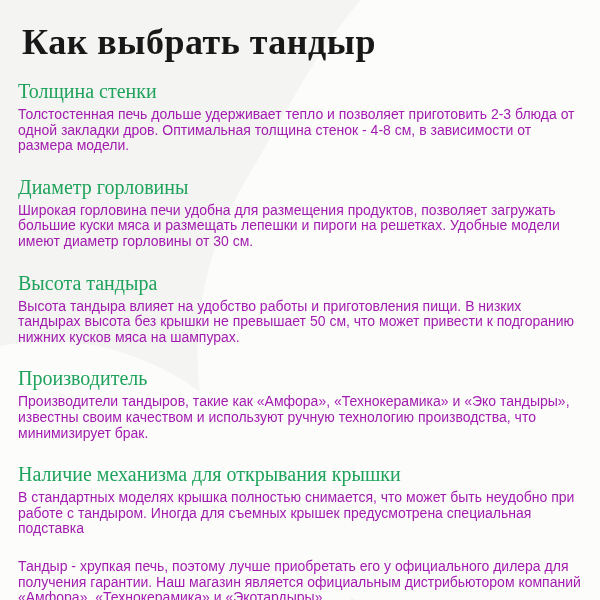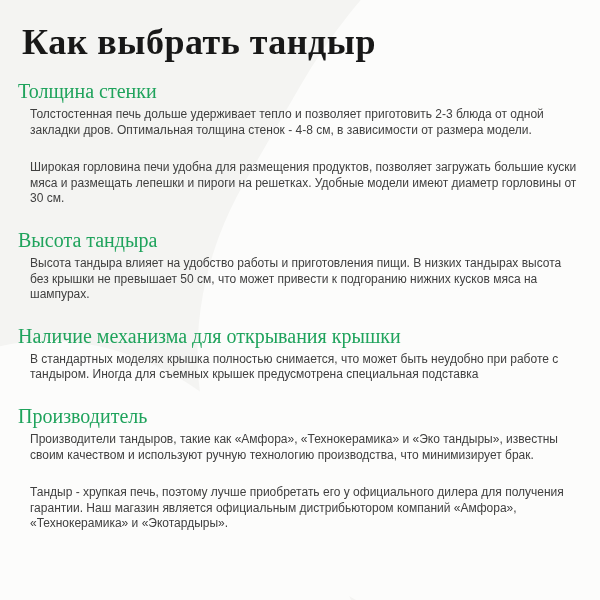--- a/index.html
+++ b/index.html
@@ -91,25 +91,25 @@
   .logo-accents span:last-child  { left: 8px; }
   .section h2 {
     margin: 0 0 5px 0;
     font-family: "Liberation Serif", "DejaVu Serif", serif;
     font-weight: 400;
     font-size: 20px;
     line-height: 22px;
     color: #1fa35c;
   }
   .section p {
-    margin: 0 0 22px 12px;
+    margin: 0 0 22px 0;
     max-width: 568px;
-    font-size: 12px;
+    font-size: 14px;
     line-height: 15.6px;
-    color: #404040;
+    color: #a21caf;
   }
 </style>
 </head>
 <body>
 
 <div class="swoosh swoosh-1"></div>
 <div class="swoosh swoosh-2"></div>
 <div class="swoosh swoosh-3"></div>
 
 <div class="content">
@@ -117,35 +117,36 @@
   <div class="header">
     <h1 class="page-title">Как выбрать тандыр</h1>
   </div>
 
   <div class="section">
     <h2>Толщина стенки</h2>
     <p>Толстостенная печь дольше удерживает тепло и позволяет приготовить 2-3 блюда от одной закладки дров. Оптимальная толщина стенок - 4-8 см, в зависимости от размера модели.</p>
   </div>
 
   <div class="section">
+    <h2>Диаметр горловины</h2>
     <p>Широкая горловина печи удобна для размещения продуктов, позволяет загружать большие куски мяса и размещать лепешки и пироги на решетках. Удобные модели имеют диаметр горловины от 30 см.</p>
   </div>
 
   <div class="section">
     <h2>Высота тандыра</h2>
     <p>Высота тандыра влияет на удобство работы и приготовления пищи. В низких тандырах высота без крышки не превышает 50 см, что может привести к подгоранию нижних кусков мяса на шампурах.</p>
   </div>
 
   <div class="section">
-    <h2>Наличие механизма для открывания крышки</h2>
-    <p>В стандартных моделях крышка полностью снимается, что может быть неудобно при работе с тандыром. Иногда для съемных крышек предусмотрена специальная подставка</p>
+    <h2>Производитель</h2>
+    <p>Производители тандыров, такие как «Амфора», «Технокерамика» и «Эко тандыры», известны своим качеством и используют ручную технологию производства, что минимизирует брак.</p>
   </div>
 
   <div class="section">
-    <h2>Производитель</h2>
-    <p>Производители тандыров, такие как «Амфора», «Технокерамика» и «Эко тандыры», известны своим качеством и используют ручную технологию производства, что минимизирует брак.</p>
+    <h2>Наличие механизма для открывания крышки</h2>
+    <p>В стандартных моделях крышка полностью снимается, что может быть неудобно при работе с тандыром. Иногда для съемных крышек предусмотрена специальная подставка</p>
   </div>
 
   <div class="section">
     <p>Тандыр - хрупкая печь, поэтому лучше приобретать его у официального дилера для получения гарантии. Наш магазин является официальным дистрибьютором компаний «Амфора», «Технокерамика» и «Экотардыры».</p>
   </div>
 
 </div>
 
 </body></html>

